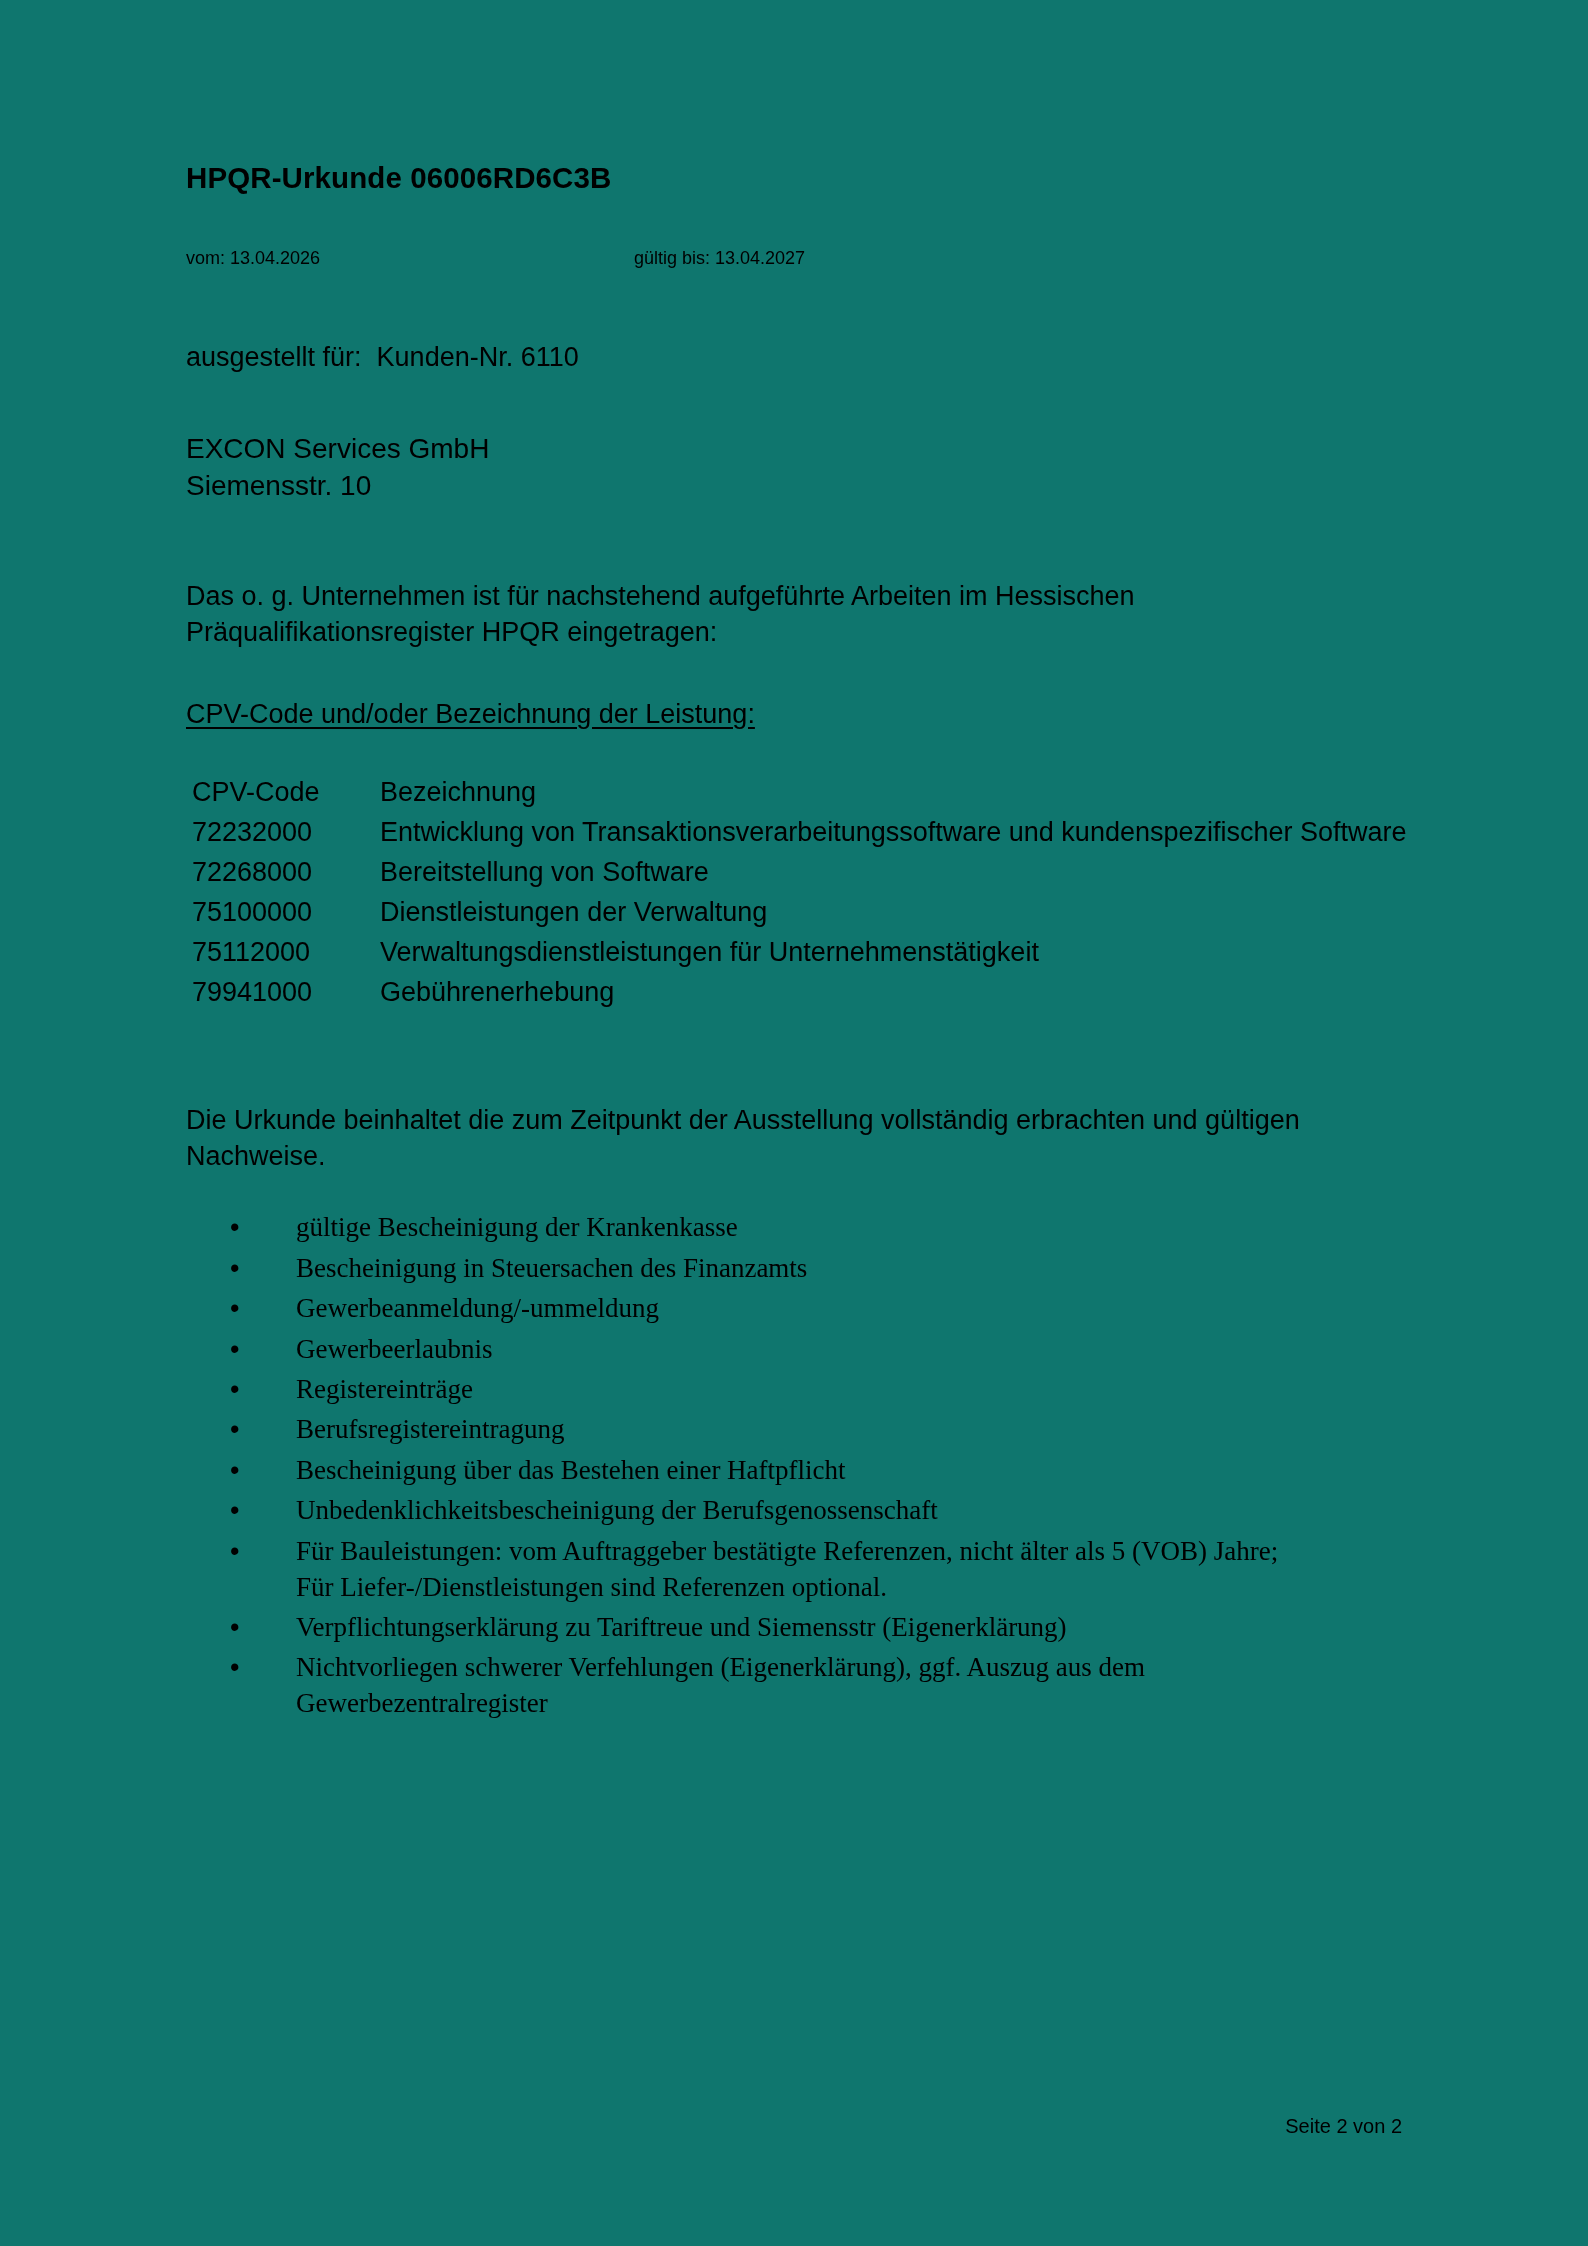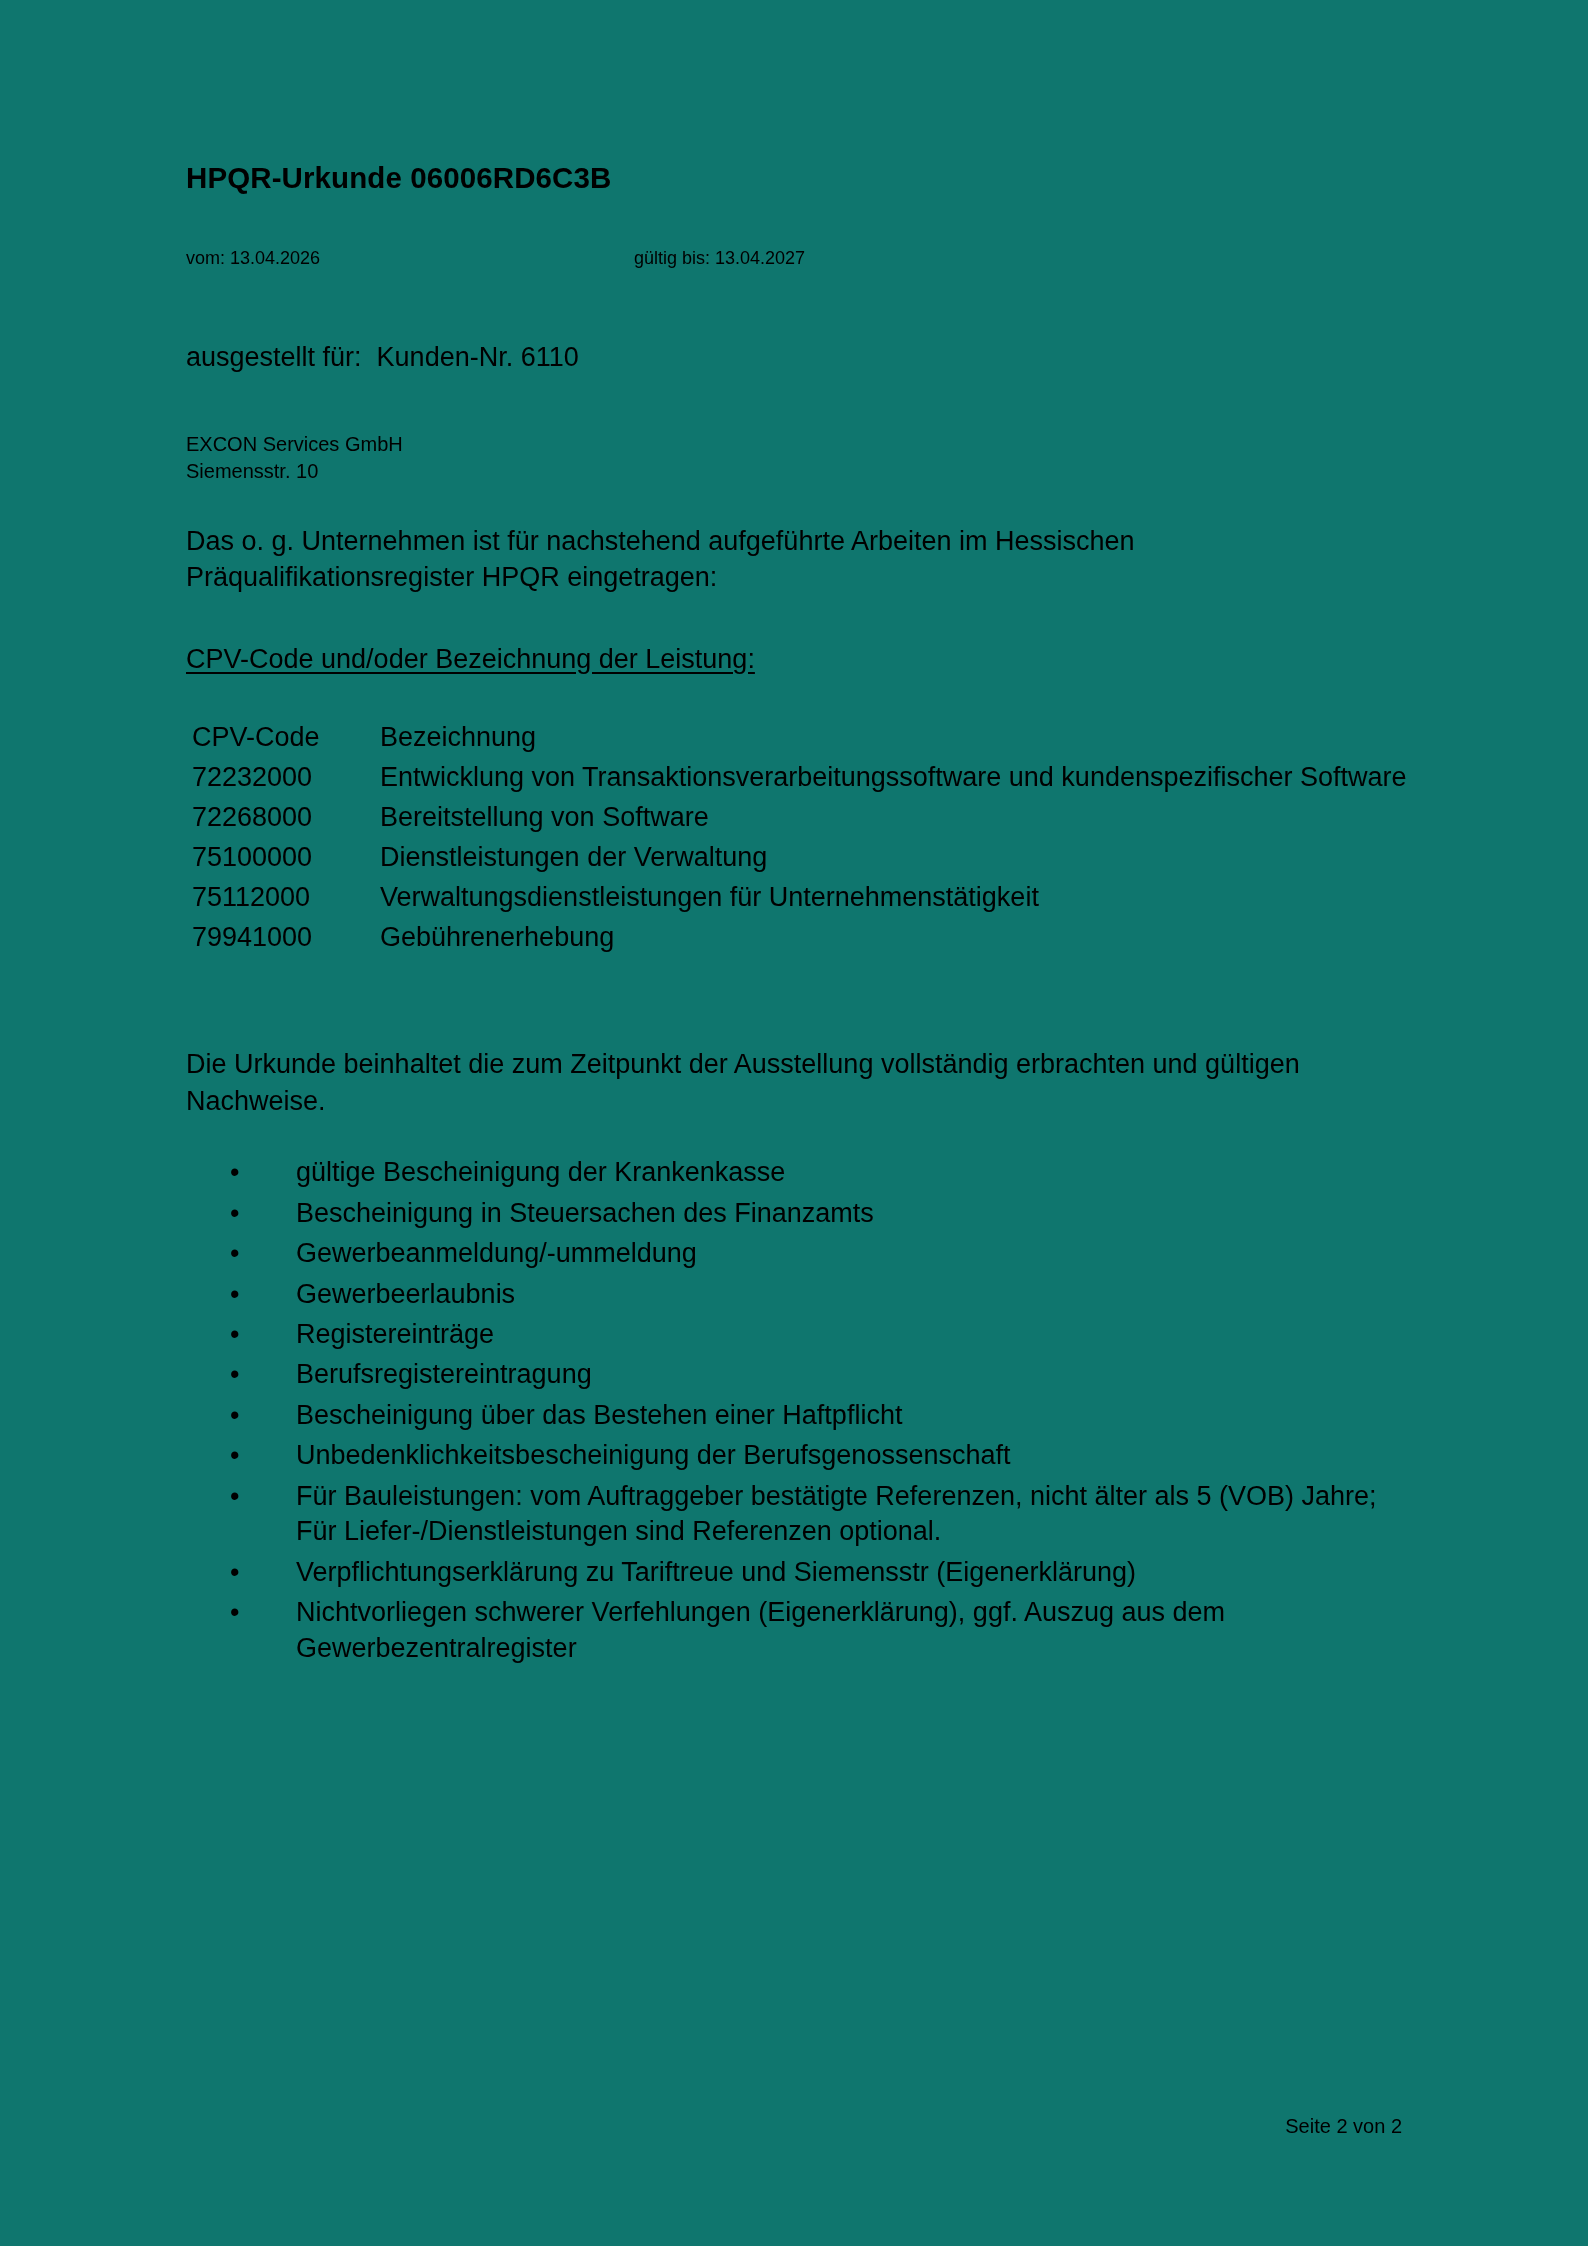--- a/index.html
+++ b/index.html
@@ -52,23 +52,23 @@
     top: 0;
     white-space: pre;
   }
   .issued-for {
     font-size: 27px;
     line-height: 1.25;
     margin: 0 0 56px 0;
     white-space: pre;
   }
   .address {
-    font-size: 20px;
+    font-size: 28px;
     line-height: 1.32;
-    margin: 0 0 40px 0;
+    margin: 0 0 74px 0;
   }
   .address div {
     white-space: pre;
   }
   .intro-para {
     font-size: 27px;
     line-height: 1.33;
     text-align: justify;
     text-justify: inter-word;
     margin: 0 0 46px 0;
@@ -120,20 +120,21 @@
   }
   ul.evidence-list li .bullet-glyph {
     position: absolute;
     left: 0;
     top: 0;
     font-size: 27px;
     line-height: 1.33;
   }
   ul.evidence-list li .item-line {
     display: block;
+    font-family: Liberation Serif, serif;
   }
   .footer {
     position: absolute;
     left: 12px;
     right: 186px;
     bottom: 108px;
     text-align: right;
     font-size: 20px;
     line-height: 1.2;
   }

